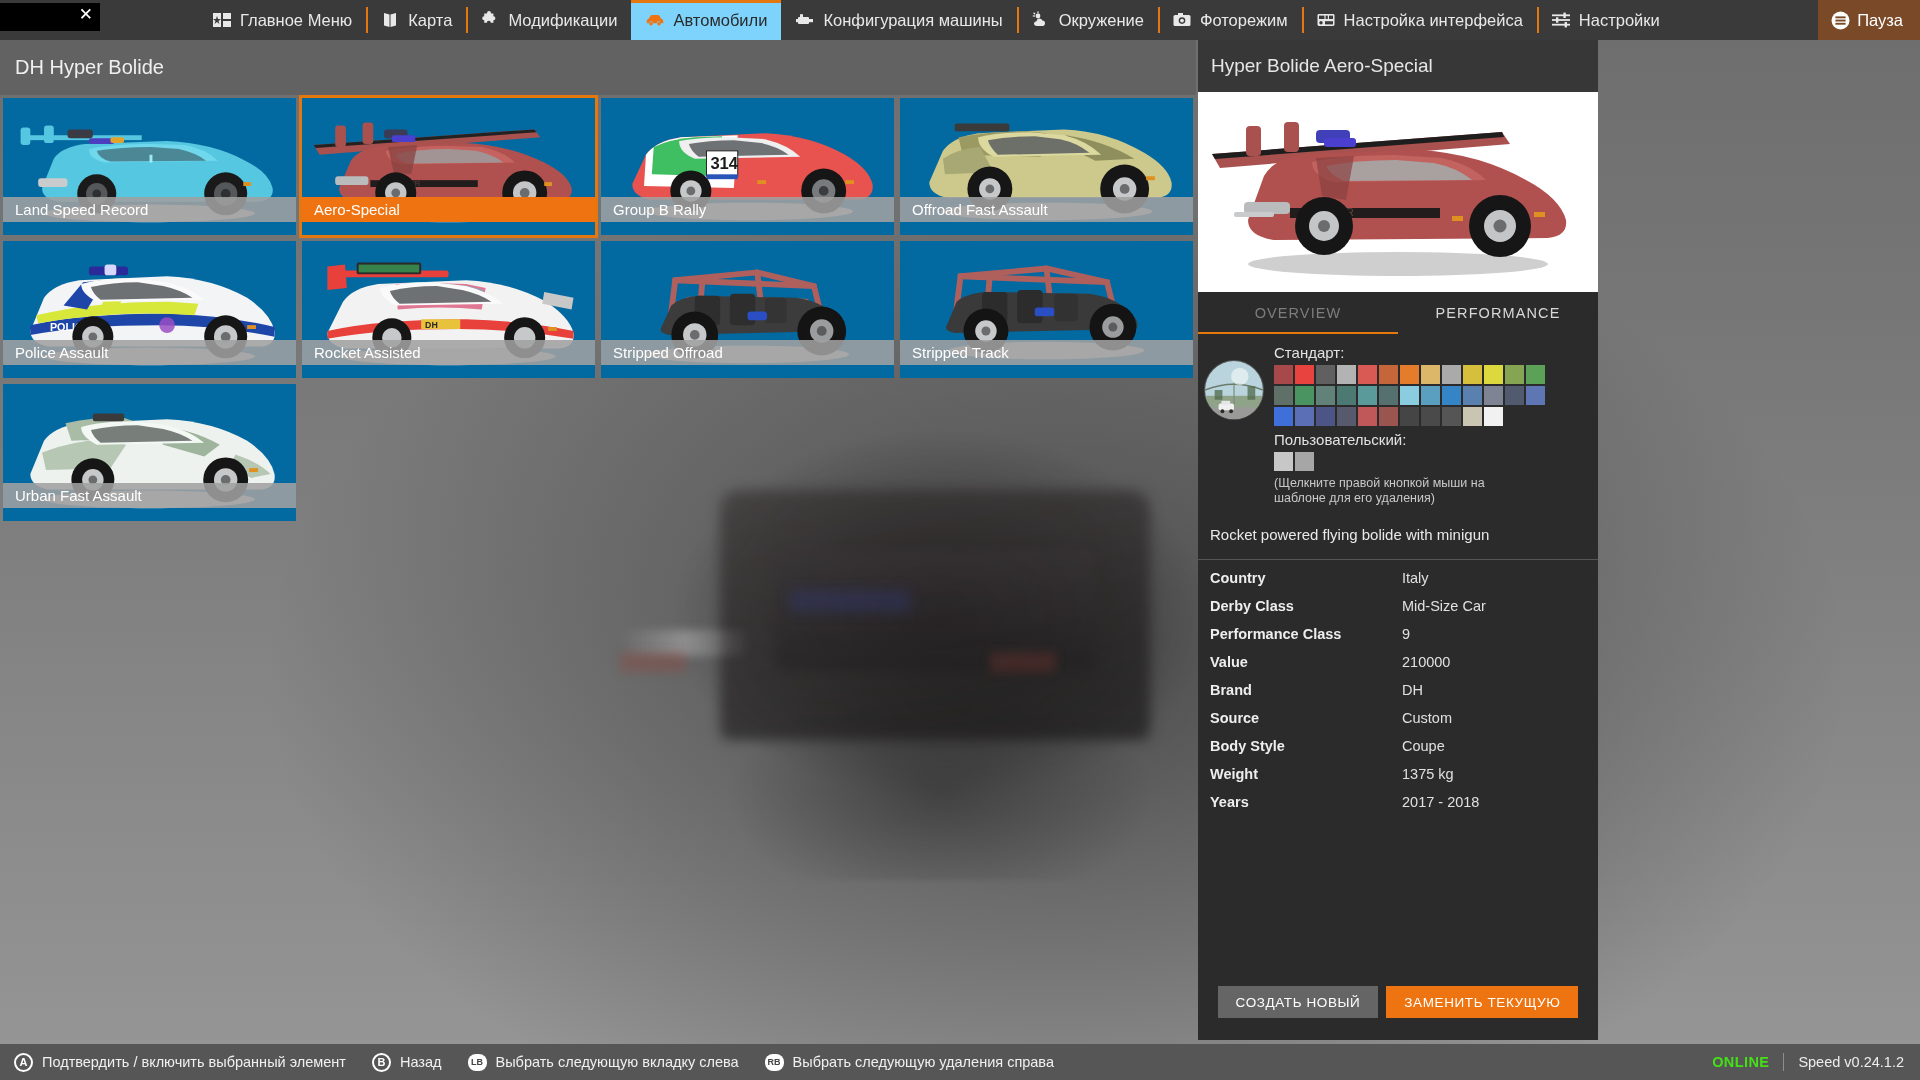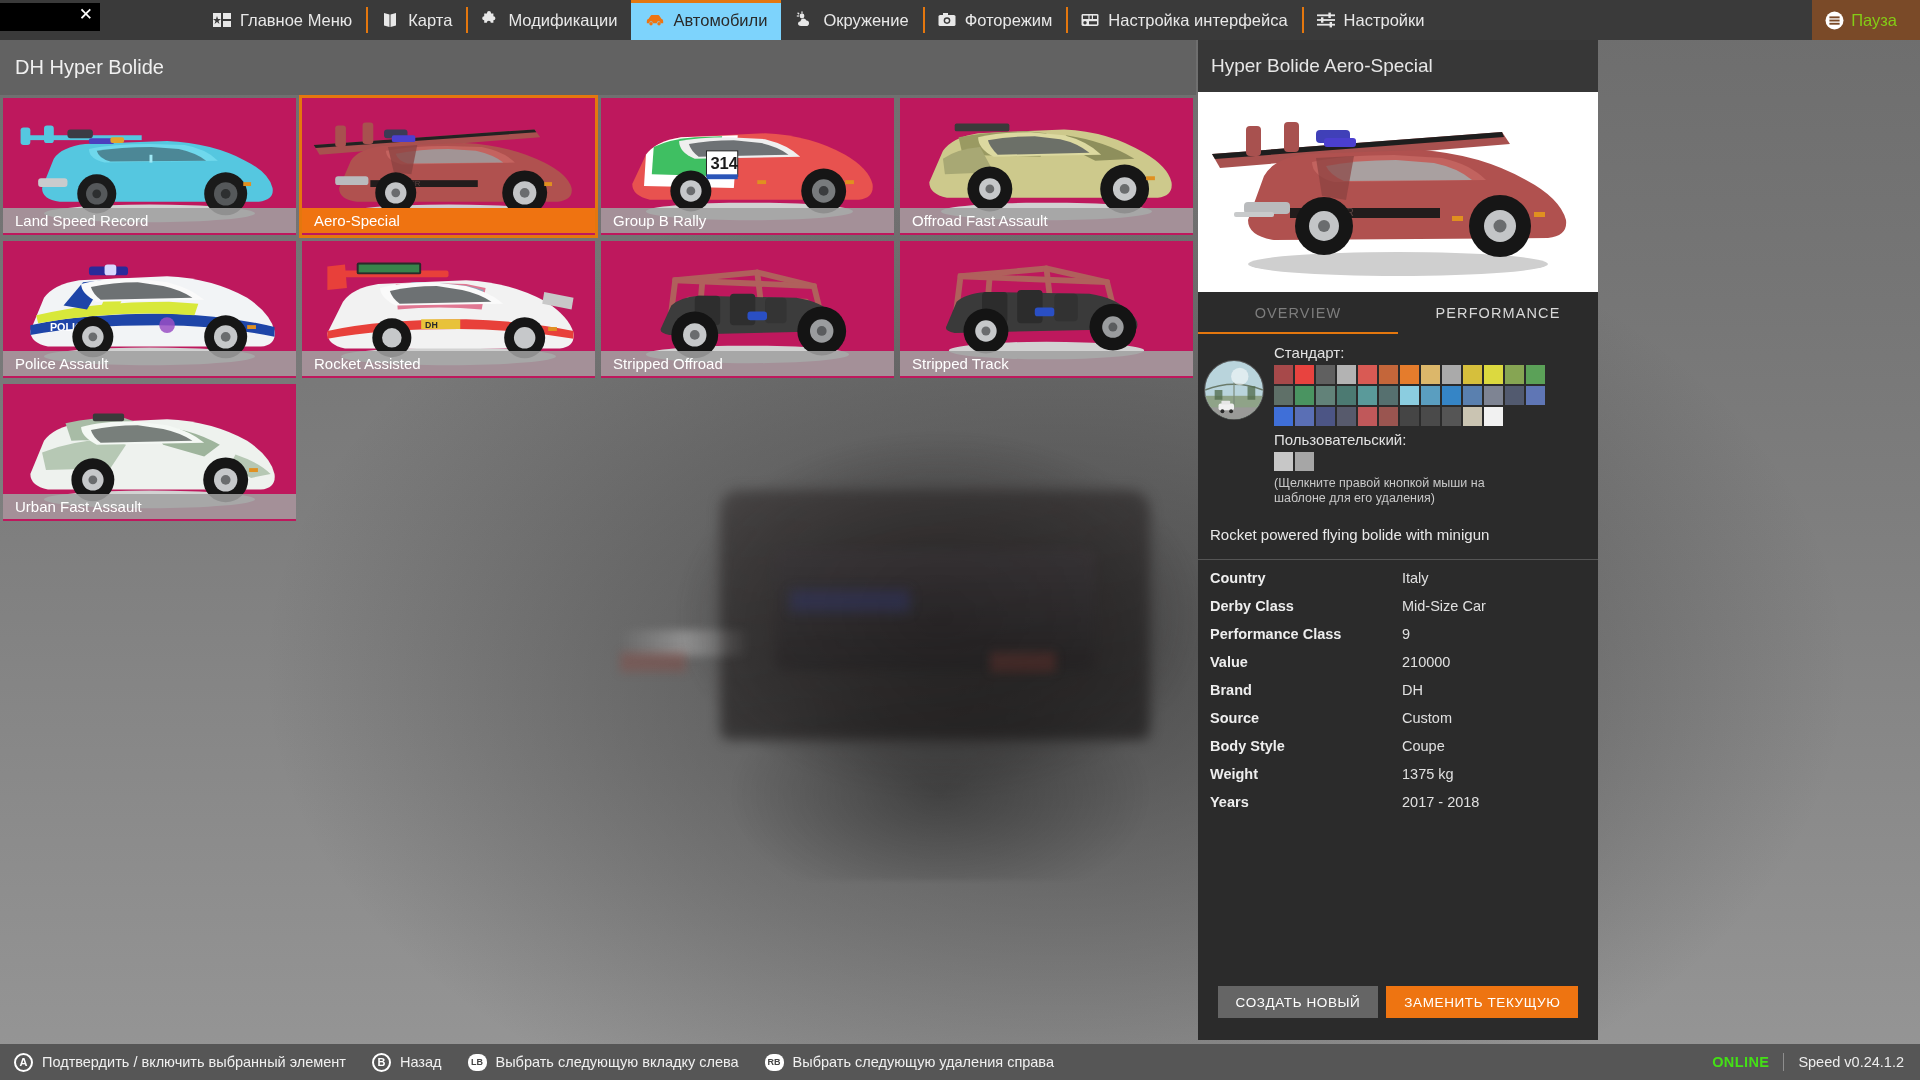--- a/index.html
+++ b/index.html
@@ -63,22 +63,22 @@
   .nav-item.active {
     background: #7dd3fc; color: #2a2a2a;
     box-shadow: inset 0 3px 0 0 #e4770e;
   }
   .nav-item.active::before { display:none; }
   .nav-item.active + .nav-item::before { display:none; }
   .nav-ico { width: 20px; height: 18px; flex: 0 0 20px; display:block; }
   .nav-ico svg { display:block; }
   .topbar-right { margin-left: auto; display:flex; align-items:stretch; }
   .pause-btn {
-    display:flex; align-items:center; gap:7px; background:#7a4a28; color:#84cc16;
-    padding: 0 23px 0 13px; font-size: 16.5px; cursor:pointer;
+    display:flex; align-items:center; gap:7px; background:#7a4a28; color:#ffffff;
+    padding: 0 17px 0 13px; font-size: 16.5px; cursor:pointer;
   }
   .pause-ico { width:19px; height:19px; }
 
   
   .corner-overlay {
     position:absolute; left:0; top:3px; width:100px; height:28px; background:#000; z-index:60;
   }
   .corner-overlay .x {
     position:absolute; right:7px; top:2px; color:#fff; font-size:17px; line-height:20px;
     font-family:"Liberation Sans", sans-serif; cursor:pointer;
@@ -94,24 +94,24 @@
     background:#626262; display:flex; align-items:center; z-index:20;
   }
   .left-header .title { color:#f0f0f0; font-size:20px; padding-left:15px; }
 
   
   .grid {
     position:absolute; left:0; top:95px; width:1196px; z-index:20;
     display:grid; grid-template-columns: repeat(4, 299px); gap:0;
   }
   .tile { position:relative; width:299px; height:143px; padding:3px; cursor:pointer; }
-  .tile-inner { position:relative; width:100%; height:100%; overflow:hidden; background:#be185d;padding-left:24px; }
+  .tile-inner { position:relative; width:100%; height:100%; overflow:hidden; background:#0369a1;padding-left:24px; }
   .tile.selected { background:#e4770e; }
   .tile-label {
-    position:absolute; left:0; right:0; bottom:2px; height:25px;
+    position:absolute; left:0; right:0; bottom:13px; height:25px;
     background:rgba(160,160,160,0.88); color:#fff; font-size:15px;
     display:flex; align-items:center; padding-left:12px;
   }
   .tile.selected .tile-label { background:#ef7311; }
 
   
   .car { position:absolute; left:0; top:0; width:100%; height:100%; }
   .car svg { width:100%; height:100%; display:block; }
 
   
@@ -235,20 +235,31 @@
         <span class="nav-ico" style="color:#ee7411">
           <svg viewBox="0 0 22 18">
               <path d="M2 11 q0-2 2-2.4 L6 5.5 q.4-1 1.6-1 h6.8 q1.2 0 1.6 1 l2 3.1 q2 .4 2 2.4 v2.4 h-3 a2 2 0 0 0 -4 0 H8.6 a2 2 0 0 0 -4 0 H2 Z" fill="currentColor"></path>
               <circle cx="6.6" cy="14" r="1.9" fill="currentColor"></circle>
               <circle cx="15.4" cy="14" r="1.9" fill="currentColor"></circle>
             </svg>
         </span>
         <span>Автомобили</span>
       </div>
 
+      <div class="nav-item">
+        <span class="nav-ico">
+          <svg viewBox="0 0 20 18">
+              <rect x="3" y="6" width="11" height="7" rx="1" fill="currentColor"></rect>
+              <rect x="5" y="3.2" width="3" height="3" fill="currentColor"></rect>
+              <rect x="14" y="8" width="4" height="3.2" fill="currentColor"></rect>
+              <rect x="1" y="8" width="2" height="3.2" fill="currentColor"></rect>
+            </svg>
+        </span>
+        <span>Конфигурация машины</span>
+      </div>
 
       <div class="nav-item">
         <span class="nav-ico">
           <svg viewBox="0 0 20 18">
               <circle cx="7" cy="5" r="2.4" fill="currentColor"></circle>
               <g fill="currentColor">
                 <rect x="6.4" y="0.4" width="1.2" height="2.2"></rect>
                 <rect x="1.8" y="4.4" width="2.2" height="1.2"></rect>
                 <rect x="2.8" y="1.4" width="1.2" height="2.2" transform="rotate(-45 3.4 2.5)"></rect>
               </g>

